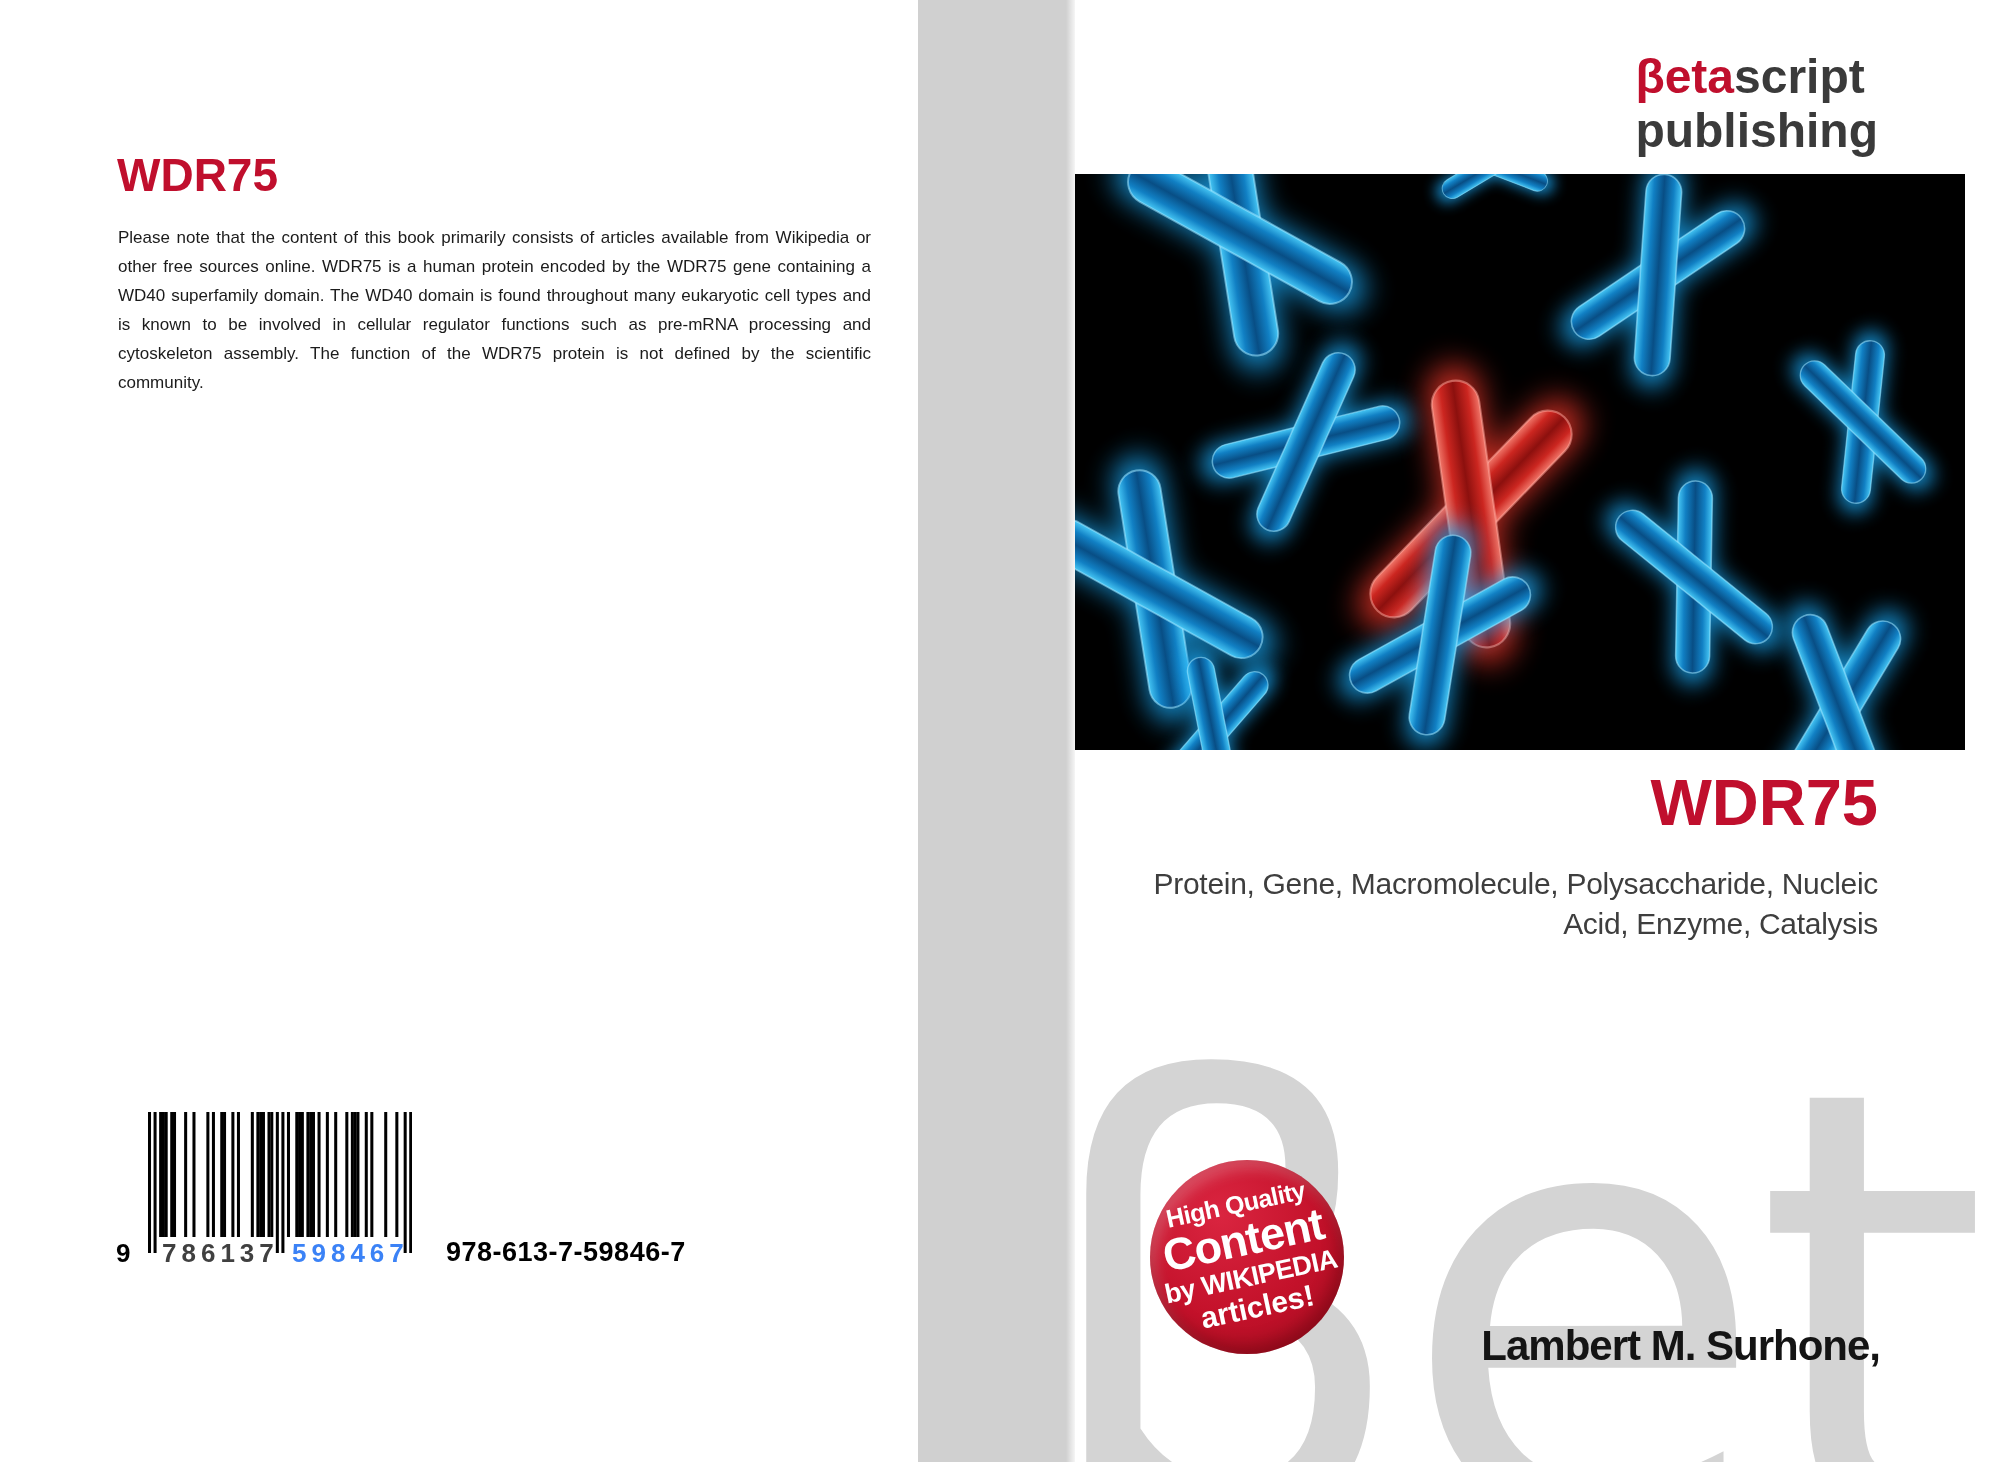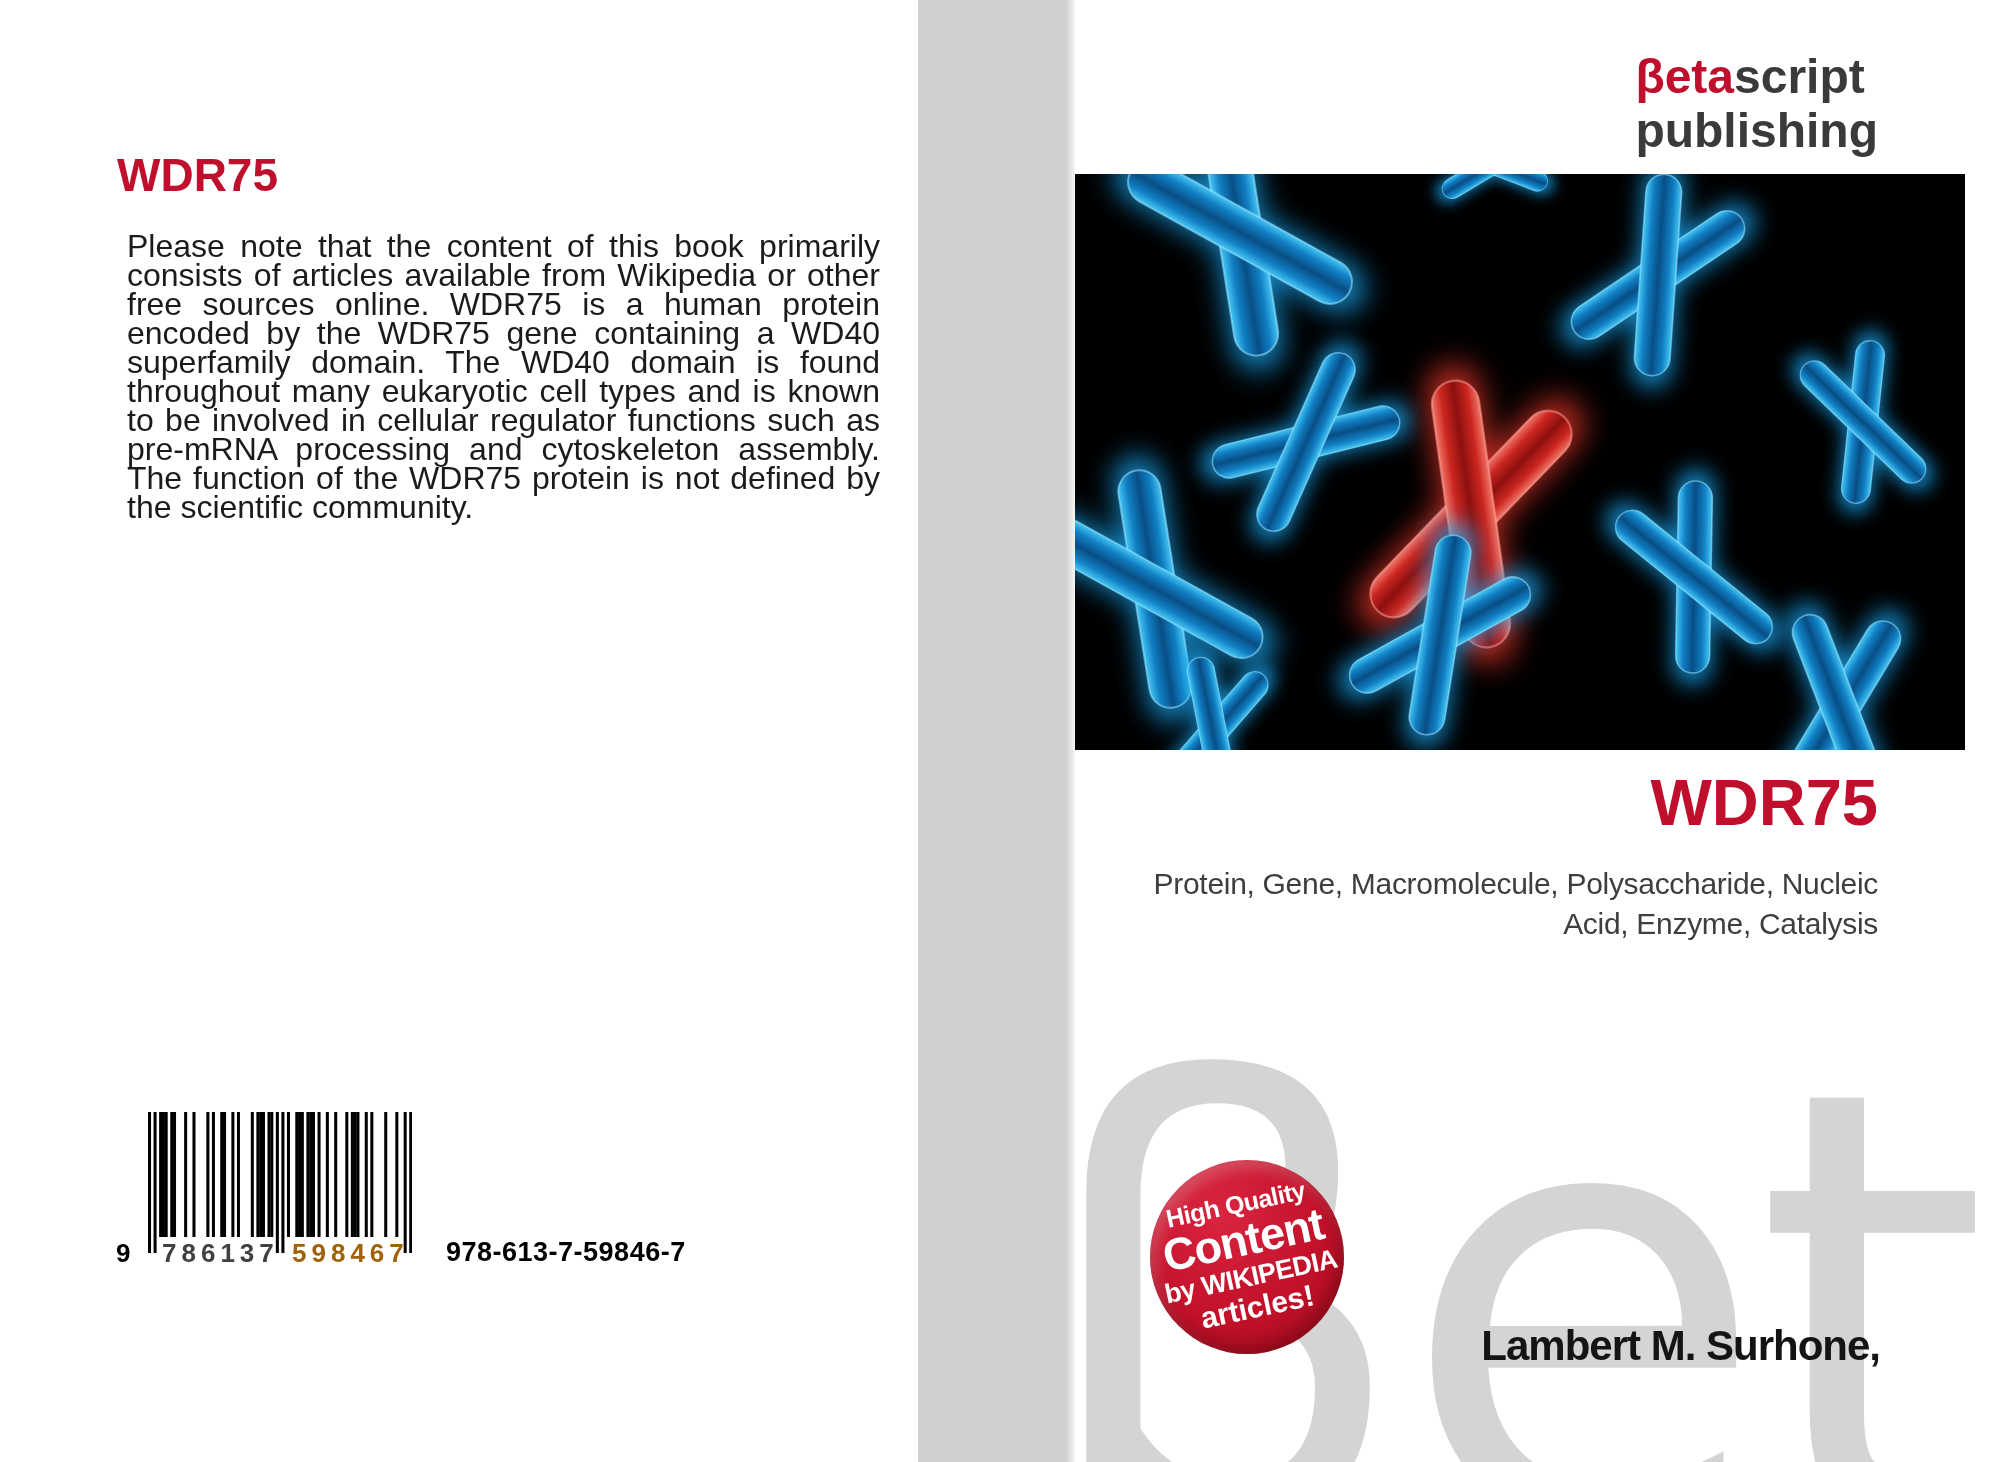--- a/index.html
+++ b/index.html
@@ -2,26 +2,26 @@
 <html style="--brand-red: #c00f2d; --badge-red: #c3112a; --spine-gray: #d0d0d0; --watermark-gray: #d4d4d4; --text-dark: #1b1b1b; --subtitle-gray: #3e3e3e; --logo-dark: #3a3a3a; --chromosome-blue-glow: #18a2ec; --chromosome-red-glow: #e63428; --image-background: #000000;"><head>
 <meta charset="utf-8">
 <style>
   html,body{margin:0;padding:0;background:#ffffff;font-family:"Liberation Sans",sans-serif;}
   .canvas{position:relative;width:2000px;height:1462px;background:#fff;overflow:hidden;}
 
   
   .back-cover{position:absolute;left:0;top:0;width:918px;height:100%;background:#fff;}
   .back-title{position:absolute;left:117px;top:152px;margin:0;font-size:46px;font-weight:bold;
               color:var(--brand-red);line-height:1;}
-  .back-desc{position:absolute;left:118px;top:223px;width:753px;margin:9px;font-size:32px;
+  .back-desc{position:absolute;left:118px;top:223px;width:753px;margin:0;font-size:17px;
              line-height:29px;text-align:justify;color:var(--text-dark);}
   #barcode-svg{position:absolute;left:148px;top:1112px;}
   .bc-prefix{position:absolute;left:116px;top:1238px;font-size:26px;font-weight:bold;color:#000;}
   .bc-g1{position:absolute;left:162px;top:1238px;font-size:26px;font-weight:bold;letter-spacing:5px;color:#404040;}
-  .bc-g2{position:absolute;left:292px;top:1238px;font-size:26px;font-weight:bold;letter-spacing:5px;color:#a16207;}
+  .bc-g2{position:absolute;left:292px;top:1238px;font-size:26px;font-weight:bold;letter-spacing:5px;color:#3b82f6;}
   .isbn{position:absolute;left:446px;top:1237px;font-size:27px;font-weight:bold;letter-spacing:.5px;color:#000;}
 
   
   .spine{position:absolute;left:918px;top:0;width:157px;height:100%;background:var(--spine-gray);}
   .spine::after{content:"";position:absolute;right:0;top:0;width:9px;height:100%;
                 background:linear-gradient(to right,rgba(255,255,255,0),rgba(255,255,255,.8));}
 
   
   .front-cover{position:absolute;left:1075px;top:0;width:925px;height:100%;background:#fff;overflow:hidden;}
   .watermark{position:absolute;left:-45px;bottom:-150px;z-index:0;font-family:"DejaVu Sans",sans-serif;

